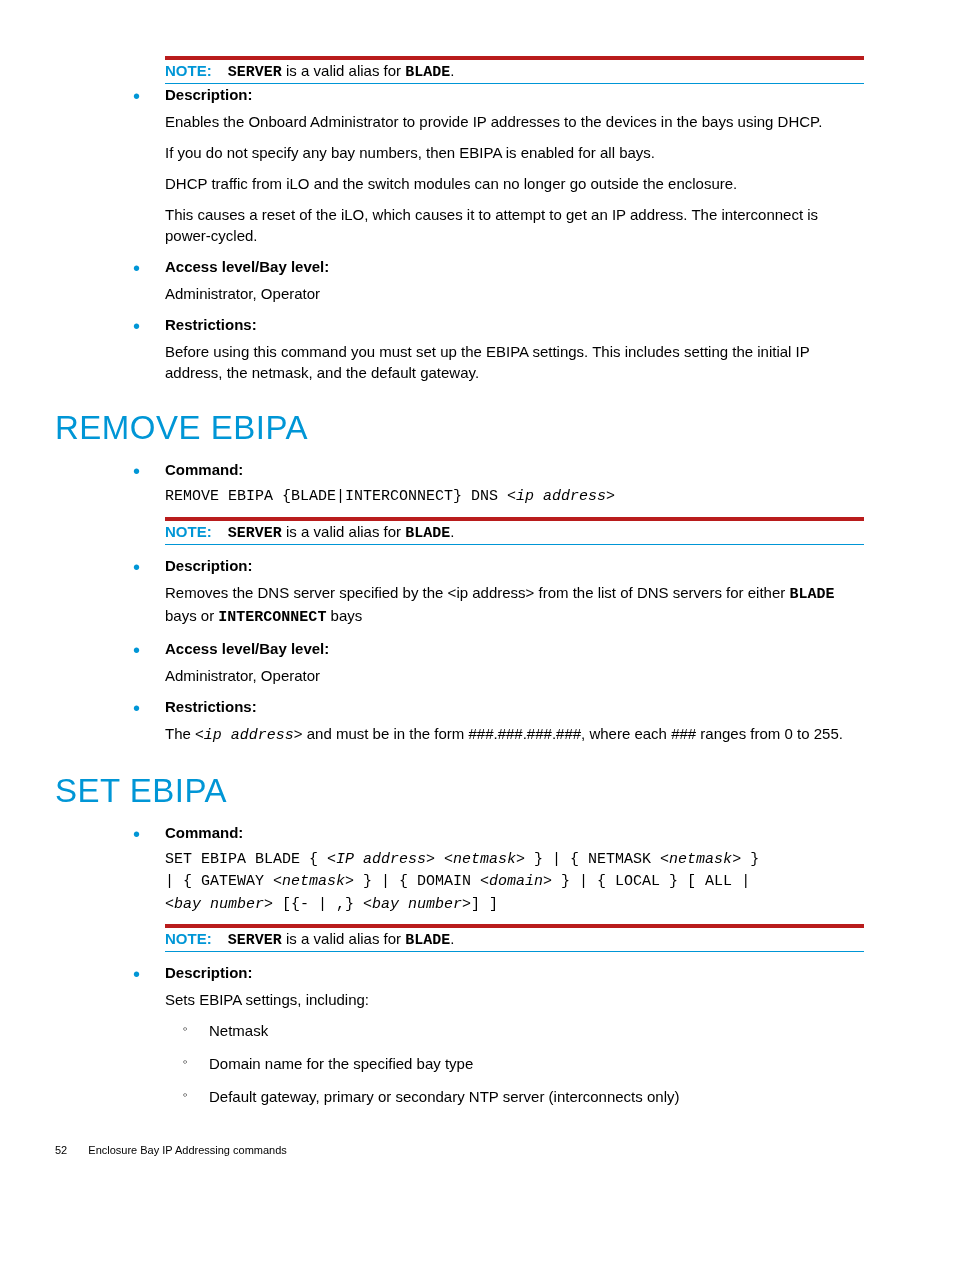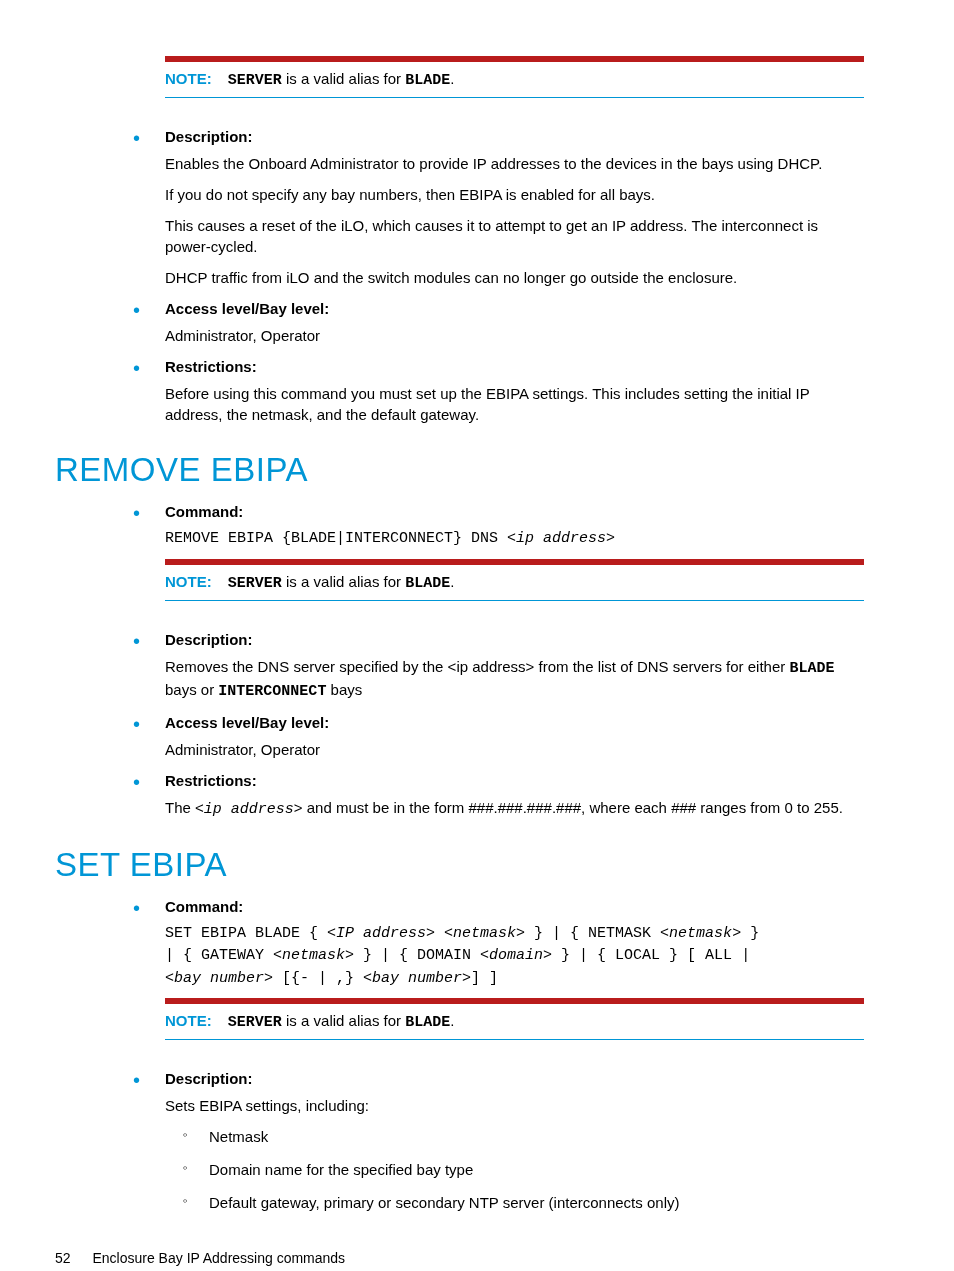--- a/index.html
+++ b/index.html
@@ -4,24 +4,24 @@
 <style>
   body {
     font-family: Arial, Helvetica, sans-serif;
     font-size: 15px;
     color: #000;
     margin: 0;
     padding: 50px 90px 30px 55px;
     line-height: 1.4;
   }
   .note-box {
-    border-top: 6px solid #b91c1c;
+    border-top: 4px solid #b91c1c;
     border-bottom: 1px solid #0096d6;
-    padding: 6px 0;
-    margin: 6px 0 28px 0;
+    padding: 0 0;
+    margin: 6px 0 0 0;
   }
   .note-label {
     color: #0096d6;
     font-weight: bold;
     margin-right: 12px;
   }
   .mono-bold {
     font-family: "Courier New", monospace;
     font-weight: bold;
   }
@@ -81,21 +81,21 @@
     margin-bottom: 12px;
   }
   ul.sub-list > li::before {
     content: "◦";
     position: absolute;
     left: 0;
     top: 0;
     font-size: 13px;
   }
   .footer {
-    font-size: 14px;
+    font-size: 11px;
     margin-top: 36px;
   }
   .footer-page {
     display: inline-block;
     margin-right: 18px;
   }
   .section-content {
     padding-left: 70px;
   }
   .top-note {
@@ -112,22 +112,22 @@
   </div>
 </div>
 
 <div class="section-content">
 <ul class="main-list">
   <li>
     <span class="item-label">Description:</span>
     <div class="item-body">
       <p>Enables the Onboard Administrator to provide IP addresses to the devices in the bays using DHCP.</p>
       <p>If you do not specify any bay numbers, then EBIPA is enabled for all bays.</p>
+      <p>DHCP traffic from iLO and the switch modules can no longer go outside the enclosure.</p>
       <p>This causes a reset of the iLO, which causes it to attempt to get an IP address. The interconnect is power-cycled.</p>
-      <p>DHCP traffic from iLO and the switch modules can no longer go outside the enclosure.</p>
     </div>
   </li>
   <li>
     <span class="item-label">Access level/Bay level:</span>
     <div class="item-body">
       <p>Administrator, Operator</p>
     </div>
   </li>
   <li>
     <span class="item-label">Restrictions:</span>

